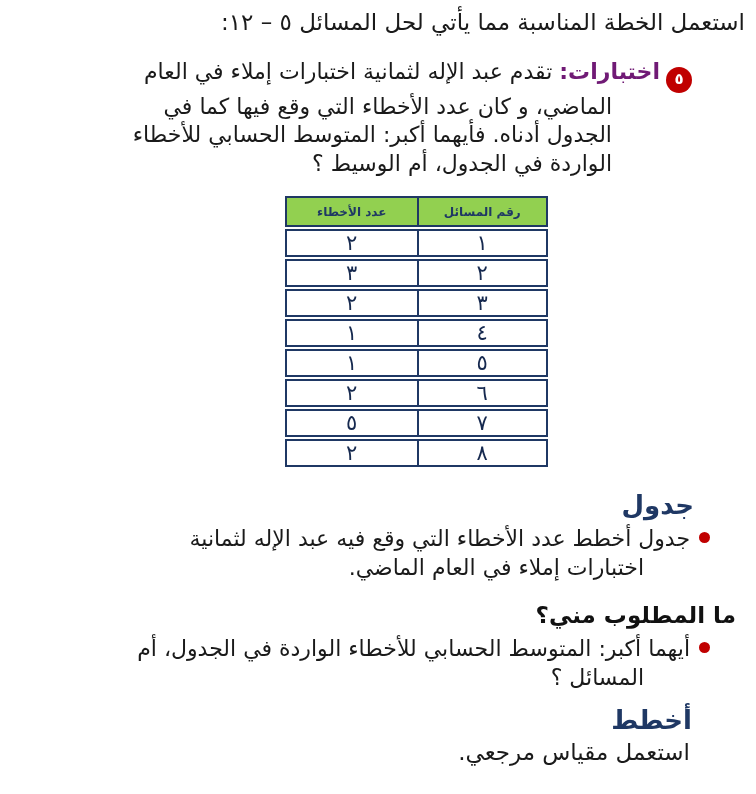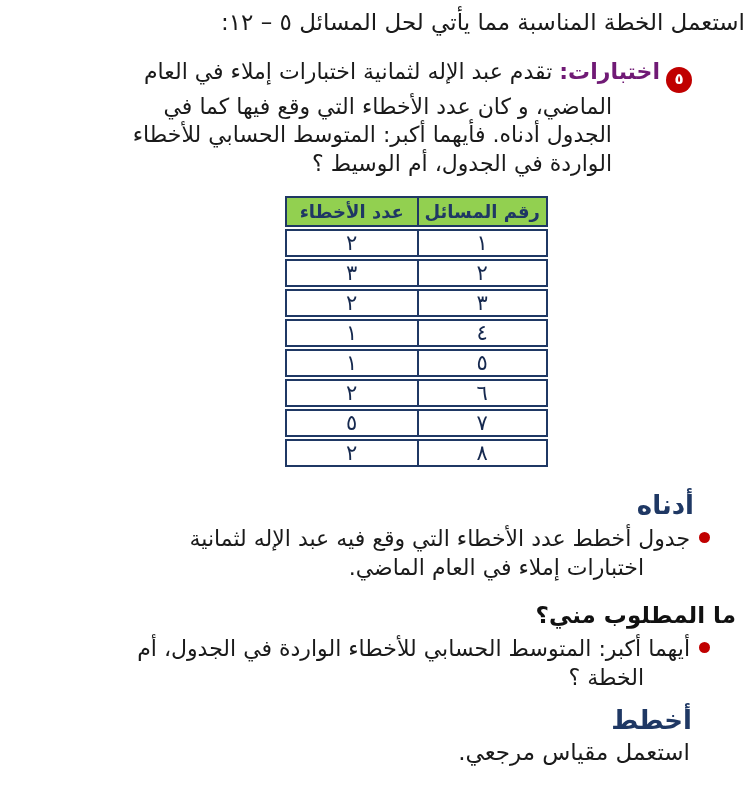--- a/index.html
+++ b/index.html
@@ -55,21 +55,21 @@
     border: 2px solid #1F3864;
     text-align: center;
     vertical-align: middle;
     padding: 0;
   }
   .dtable .c-err { border-right: none; } 
   .dtable th {
     background: #92D050;
     color: #1F3864;
     font-weight: bold;
-    font-size: 18px;
+    font-size: 12px;
     height: 27px;
   }
   .dtable td {
     background: #ffffff;
     color: #16294f;
     font-size: 21px;
     height: 24px;
   }
 
   .sec {
@@ -164,26 +164,26 @@
         <td class="c-test">٧</td>
         <td class="c-err">٥</td>
       </tr>
       <tr>
         <td class="c-test">٨</td>
         <td class="c-err">٢</td>
       </tr>
     </tbody>
   </table>
 
-  <h2 class="sec">أدناه</h2>
+  <h2 class="sec">جدول</h2>
 
 
   <p class="bullet b1"><span class="dot"></span><span>جدول أخطط عدد الأخطاء التي وقع فيه عبد الإله لثمانية اختبارات إملاء في العام الماضي.</span></p>
 
   <h3 class="sub sub2">ما المطلوب مني؟</h3>
 
-  <p class="bullet b2"><span class="dot"></span><span>أيهما أكبر: المتوسط الحسابي للأخطاء الواردة في الجدول، أم الخطة ؟</span></p>
+  <p class="bullet b2"><span class="dot"></span><span>أيهما أكبر: المتوسط الحسابي للأخطاء الواردة في الجدول، أم المسائل ؟</span></p>
 
   <h2 class="sec sec-plan">أخطط</h2>
 
   <p class="plan-text">استعمل مقياس مرجعي.</p>
 
 </div>
 
 </body></html>

